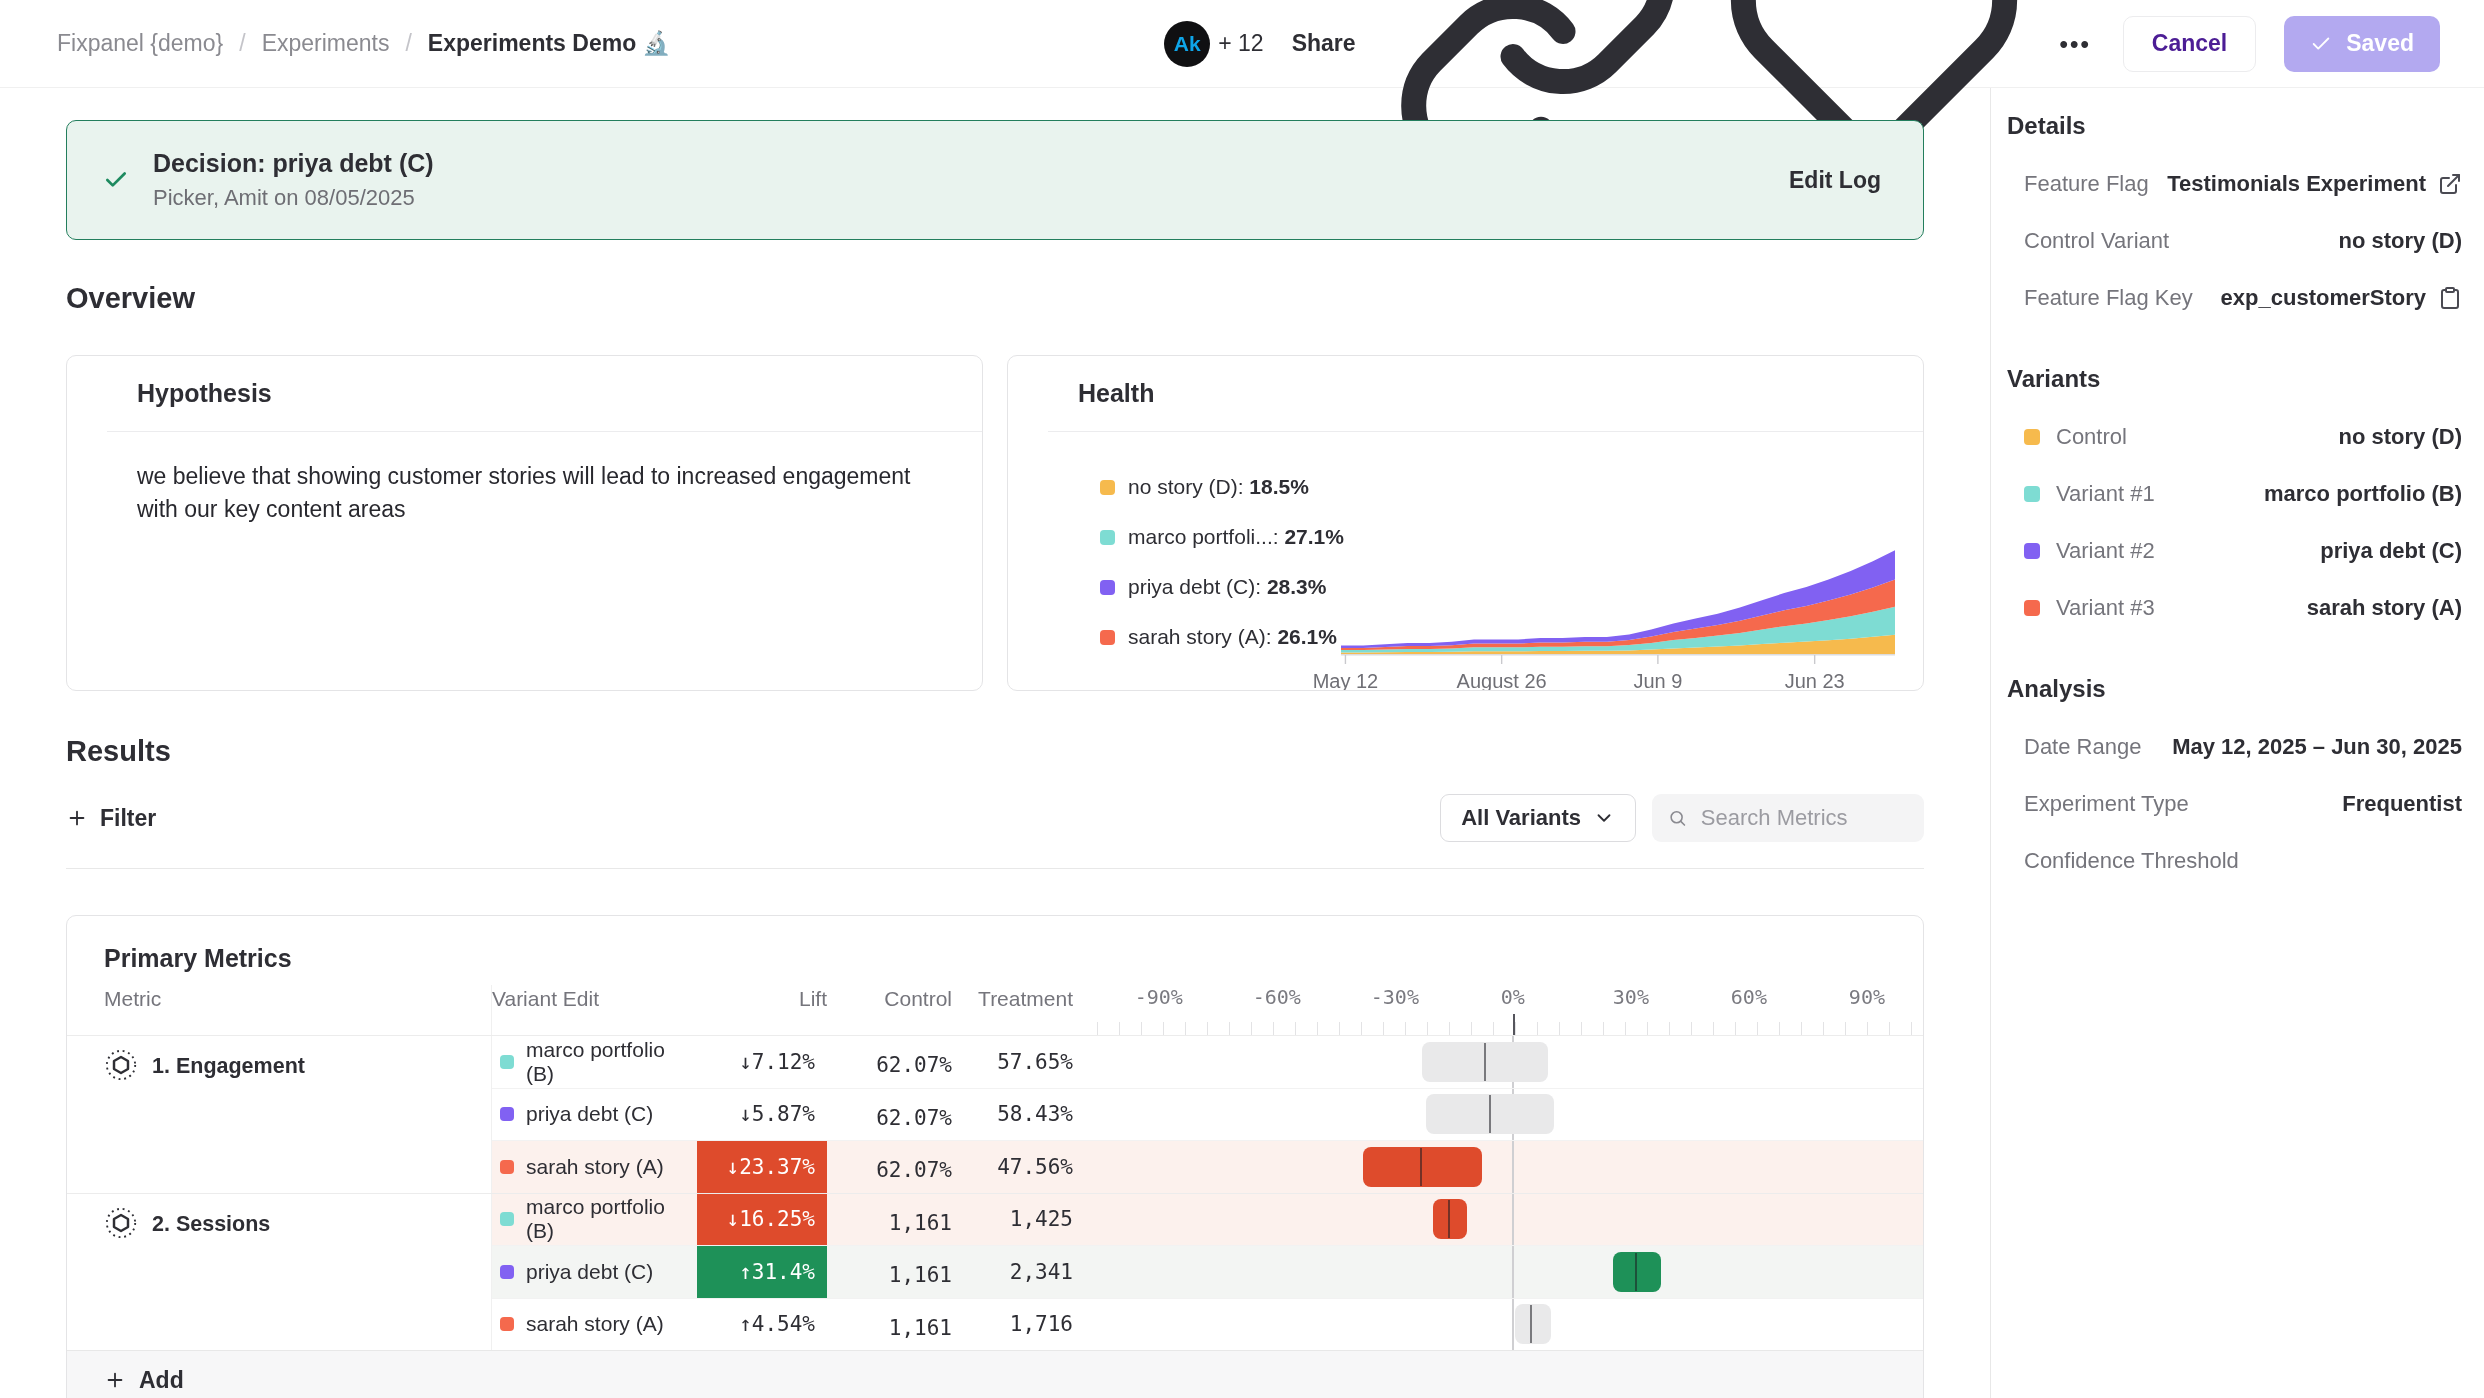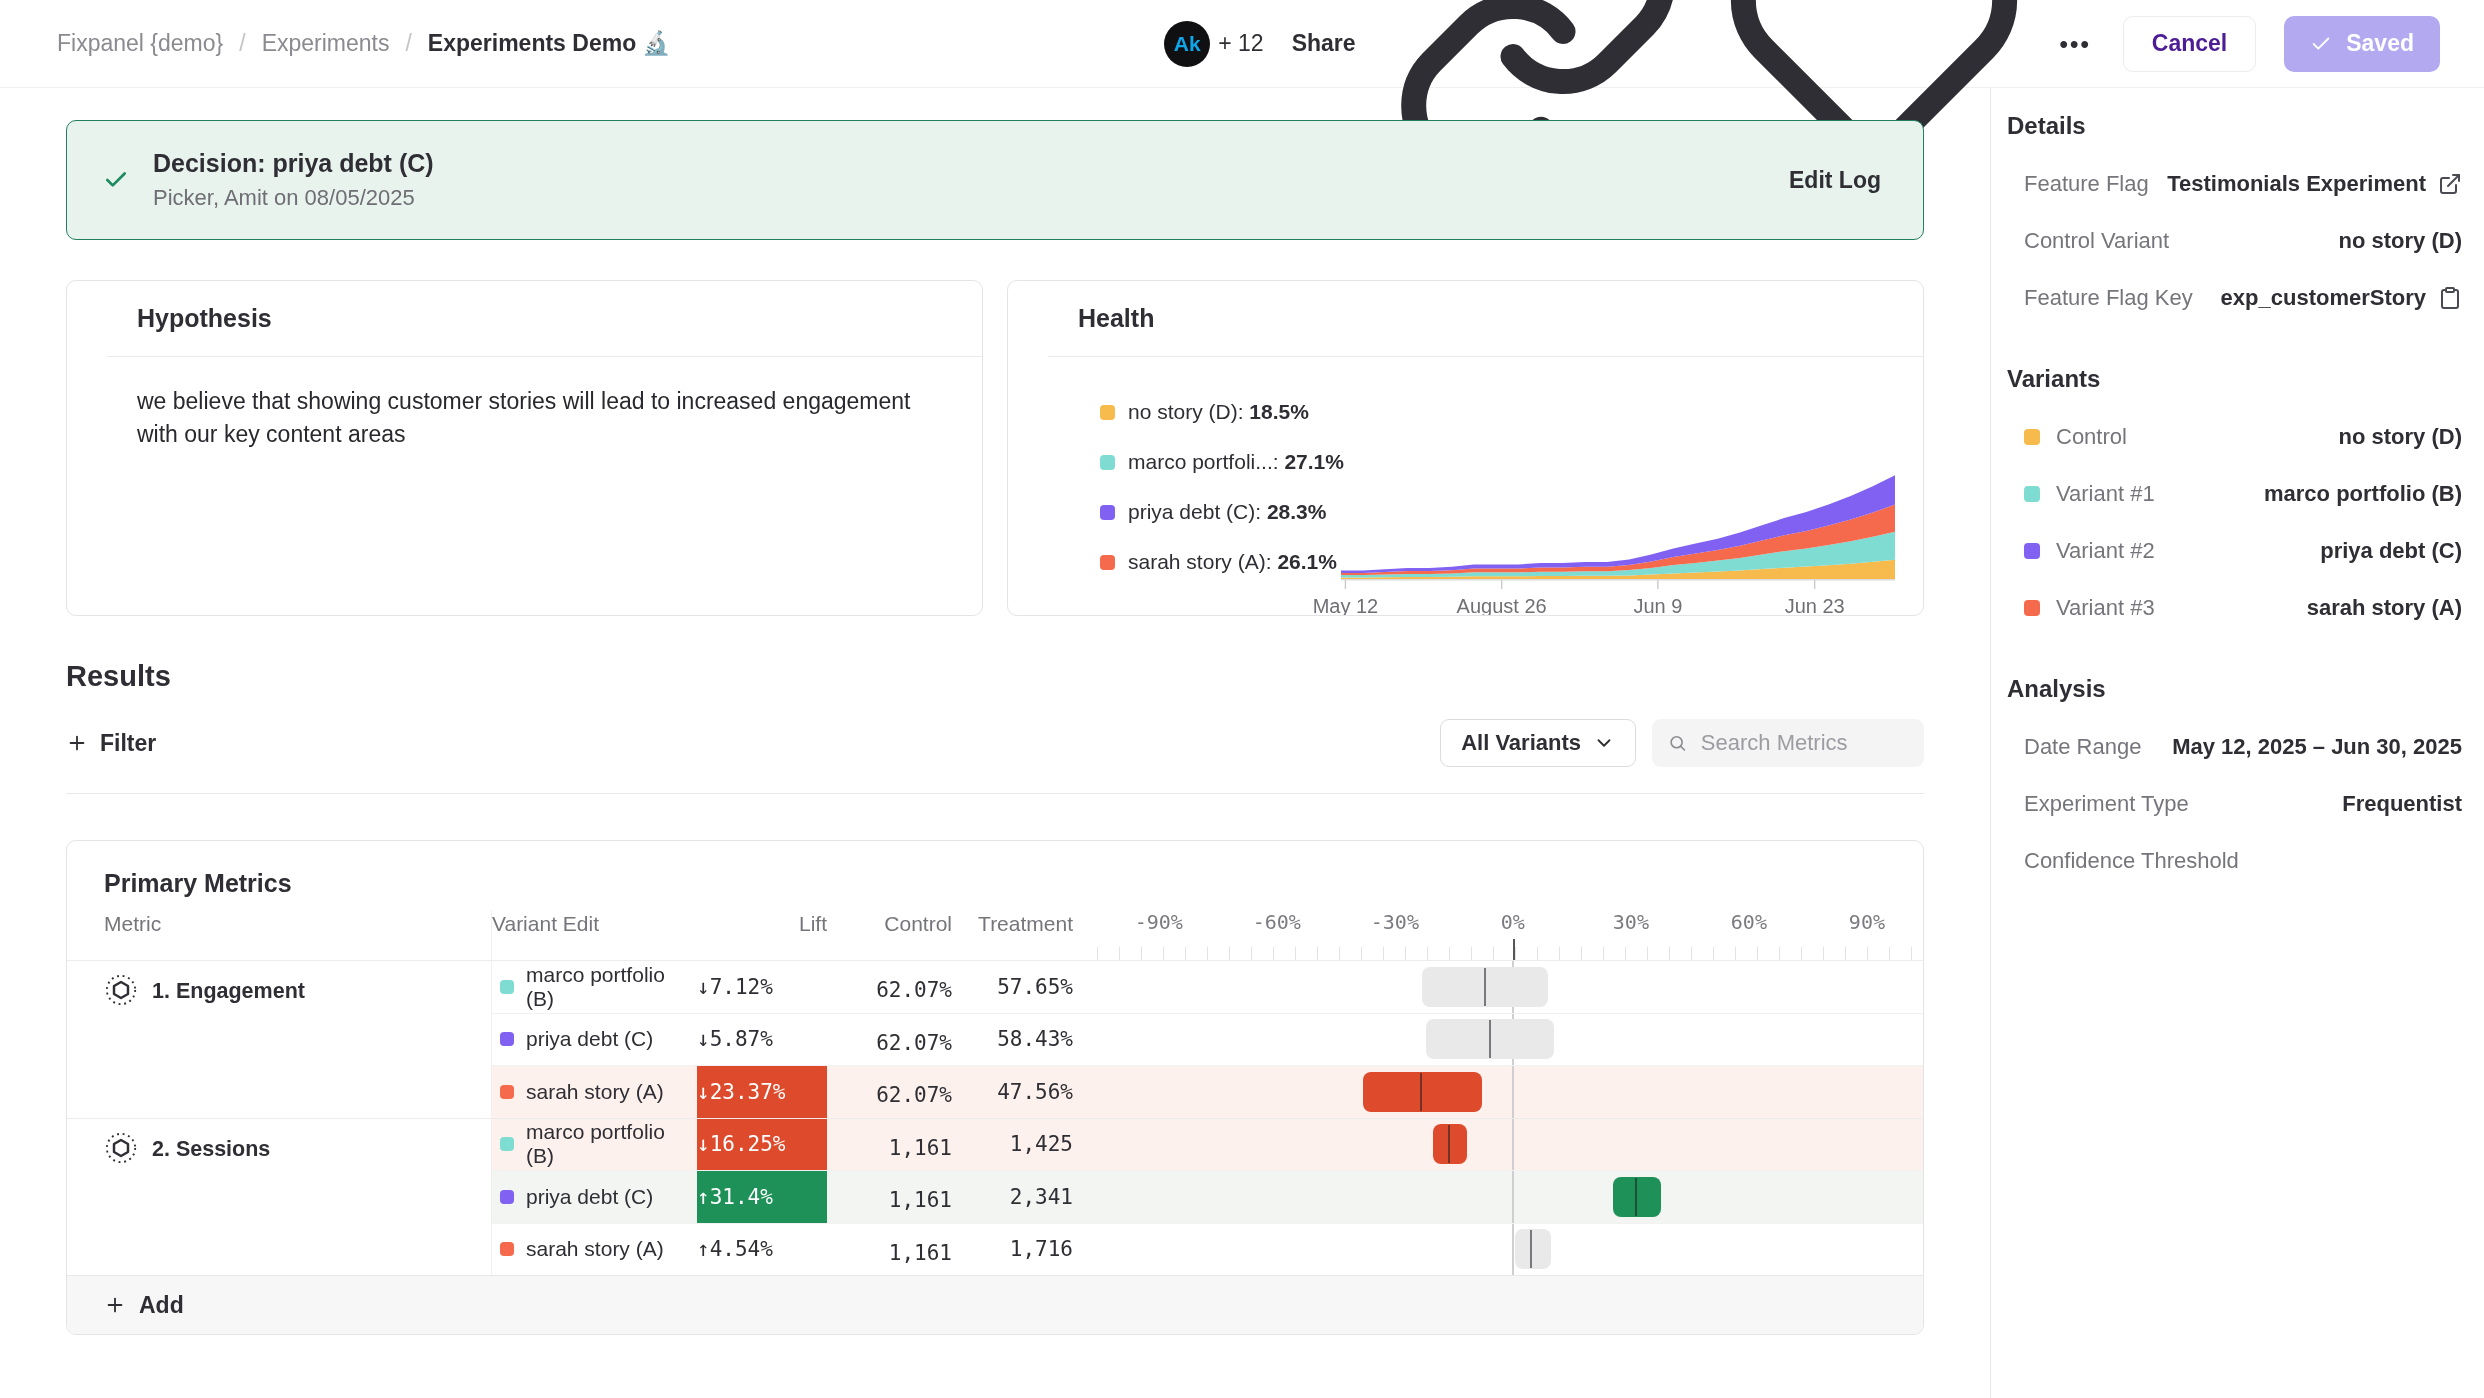--- a/index.html
+++ b/index.html
@@ -96,21 +96,21 @@
   .metric-name{font-size:21.5px;font-weight:600;margin-top:6px;}
   .group-rows{flex:1;display:flex;flex-direction:column;}
   .pm-row{height:51.5px;display:flex;align-items:center;}
   .pm-row + .pm-row{border-top:1px solid #f2f2f2;}
   .tint-negative{background:var(--tint-neg);}
   .tint-positive{background:var(--tint-pos);}
   .cell-variant{width:205px;flex:0 0 205px;display:flex;align-items:center;gap:12px;padding-left:8px;box-sizing:border-box;}
   .v-chip{width:14px;height:14px;border-radius:4px;flex:0 0 14px;}
   .v-label{font-size:21px;}
   .num{font-family:"DejaVu Sans Mono",monospace;font-size:21px;color:#2e2e34;}
-  .cell-lift{width:130px;flex:0 0 130px;height:100%;display:flex;align-items:center;justify-content:flex-start;
+  .cell-lift{width:130px;flex:0 0 130px;height:100%;display:flex;align-items:center;justify-content:flex-end;
              padding-right:12px;box-sizing:border-box;}
   .lift-negative{background:var(--neg);color:#fff;}
   .lift-negative .num,.lift-positive .num{color:#fff;}
   .lift-positive{background:var(--pos);color:#fff;}
   .cell-control{width:125px;flex:0 0 125px;text-align:right;margin-top:7px;}
   .cell-treatment{width:121px;flex:0 0 121px;text-align:right;}
   .cell-viz{flex:1;height:100%;position:relative;margin-left:13px;}
   .zero-line{position:absolute;top:0;bottom:0;width:2px;background:#cfcfd2;transform:translateX(-50%);}
   .ci-bar{position:absolute;top:50%;transform:translateY(-50%);height:40px;border-radius:8px;}
   .bar-neutral{background:#e9e9ea;}
@@ -187,20 +187,21 @@
               <polyline points="20 6 9 17 4 12"></polyline>
             </svg>
           </span>
         <div>
           <div class="banner-title">Decision: priya debt (C)</div>
           <div class="banner-sub">Picker, Amit on 08/05/2025</div>
         </div>
         <button class="edit-log">Edit Log</button>
       </section>
 
+      <h2 class="section-heading mt-overview">Overview</h2>
 
       <div class="cards-row">
         <section class="card ov-card">
           <div class="card-head">Hypothesis</div>
           <div class="hyp-body">we believe that showing customer stories will lead to increased engagement with our key content areas</div>
         </section>
         <section class="card ov-card">
           <div class="card-head">Health</div>
           <div class="health-body">
             <div class="legend">

